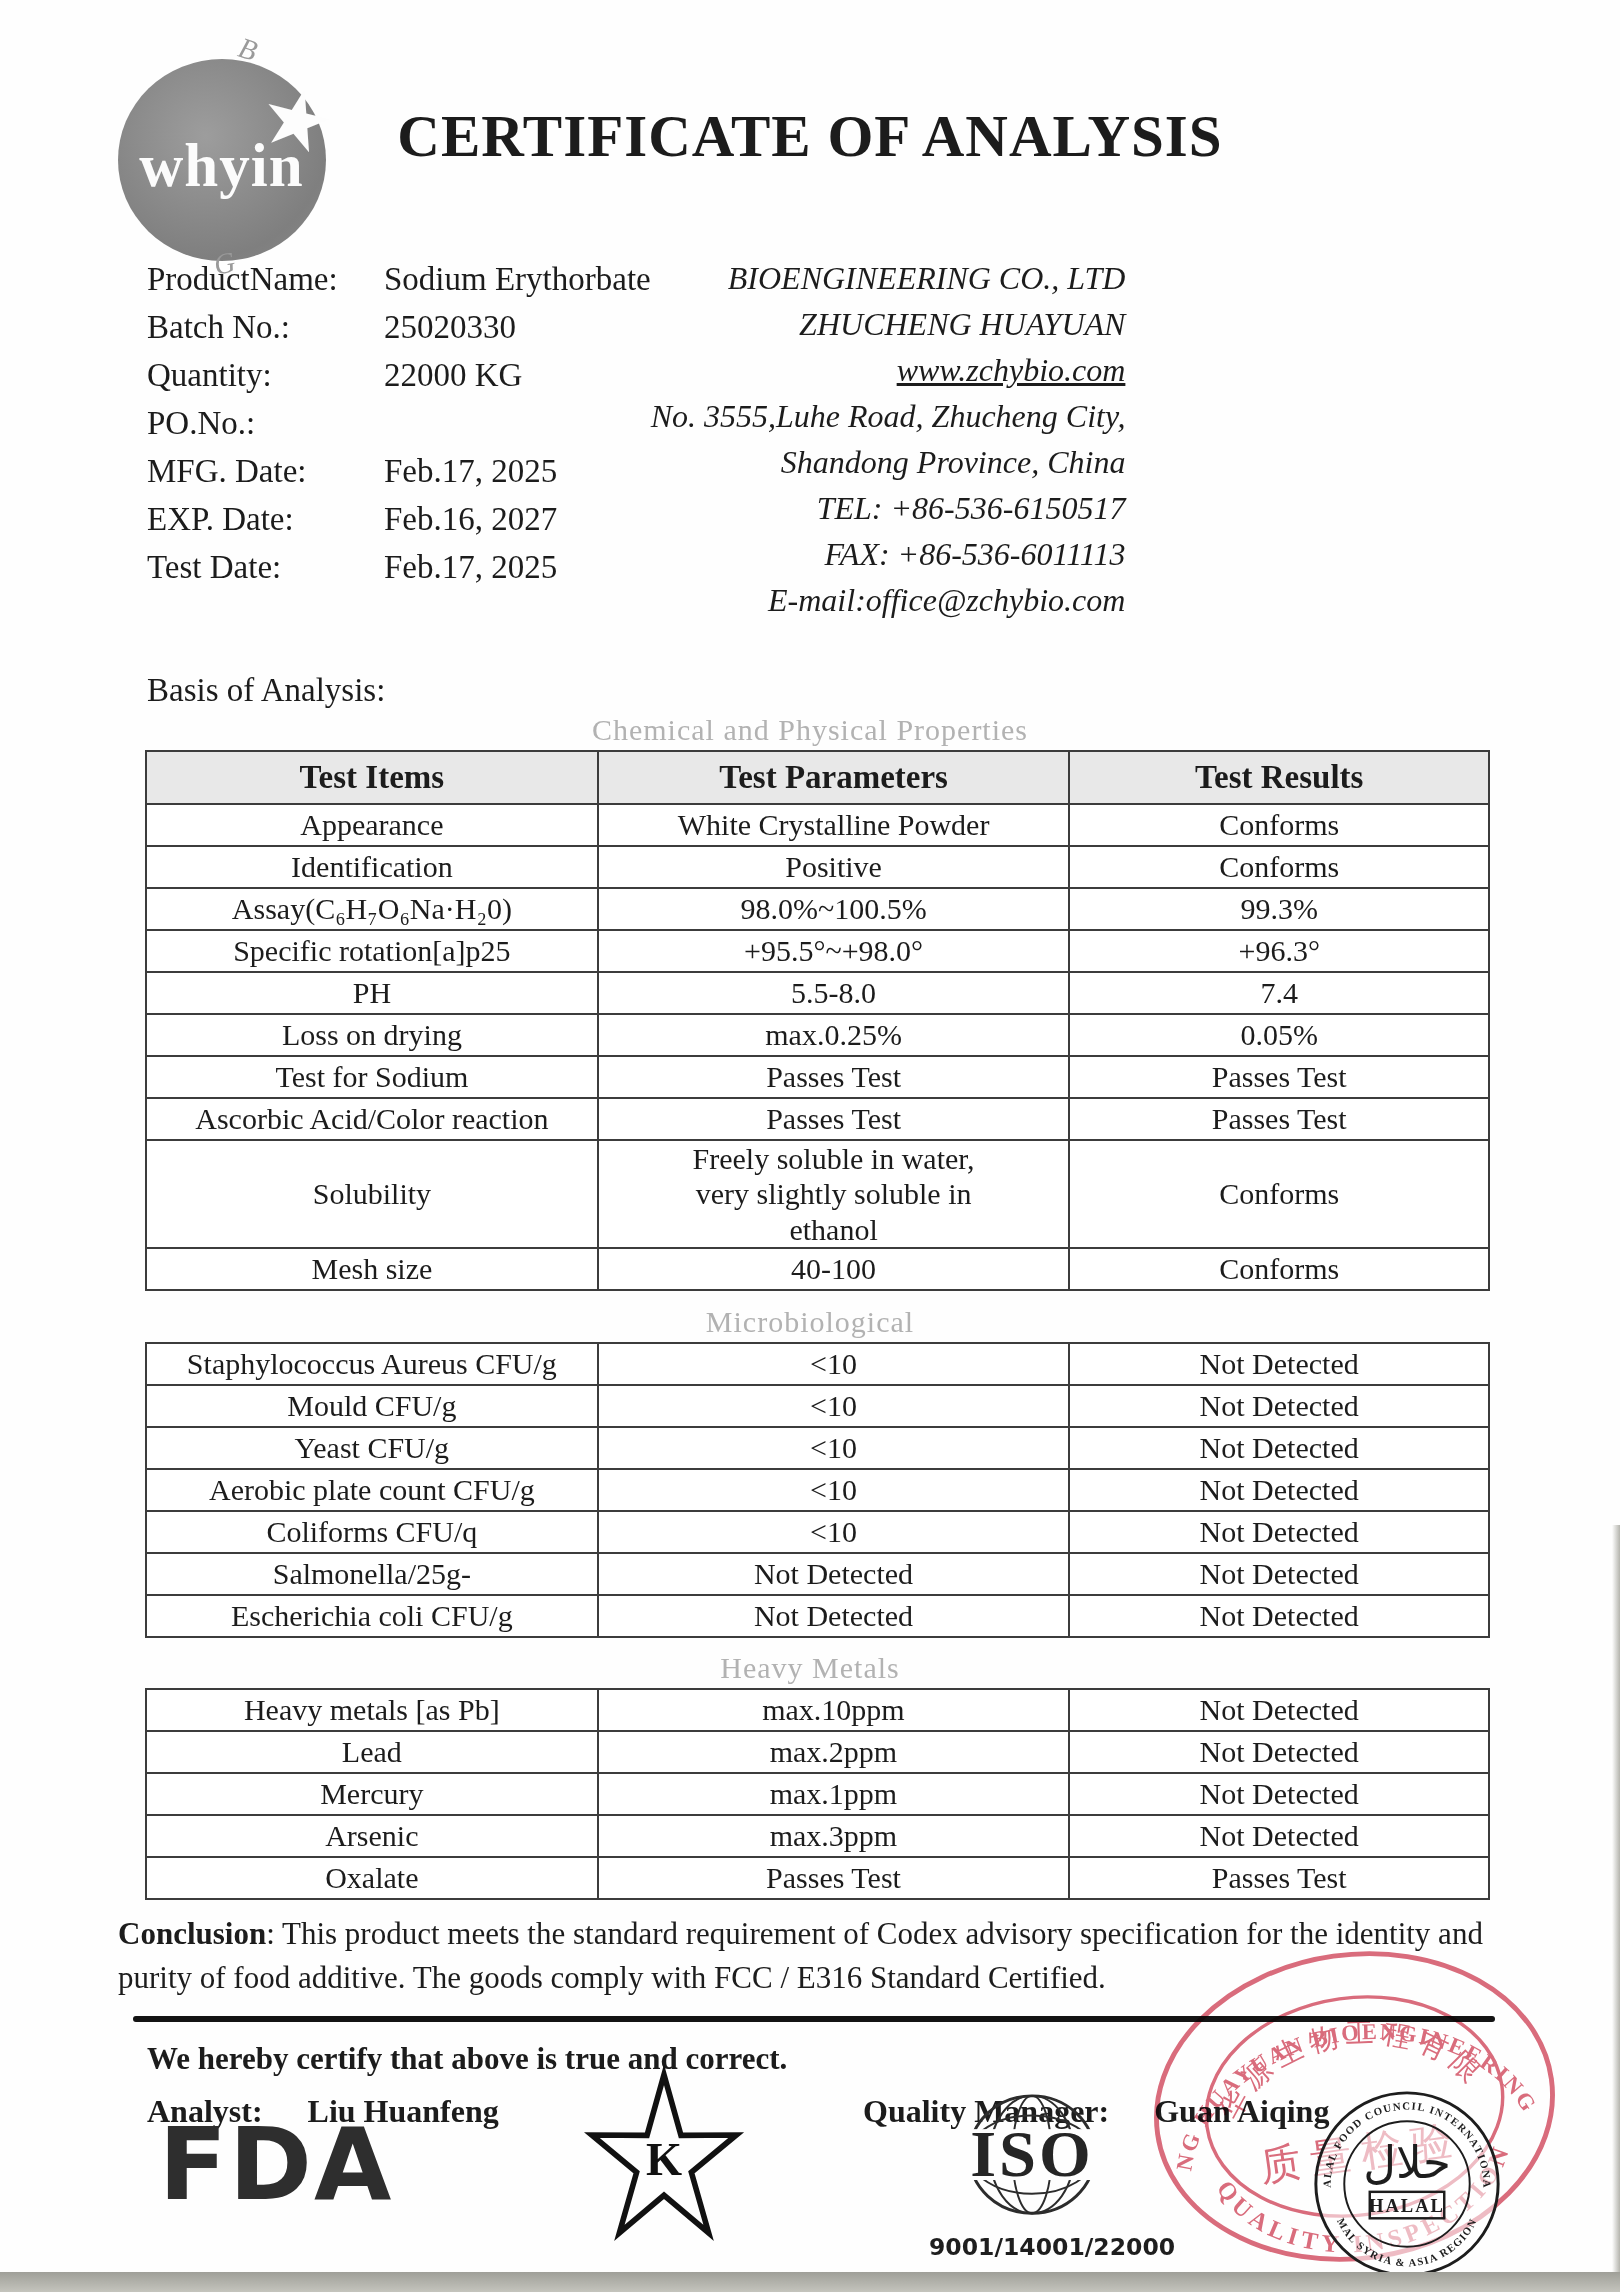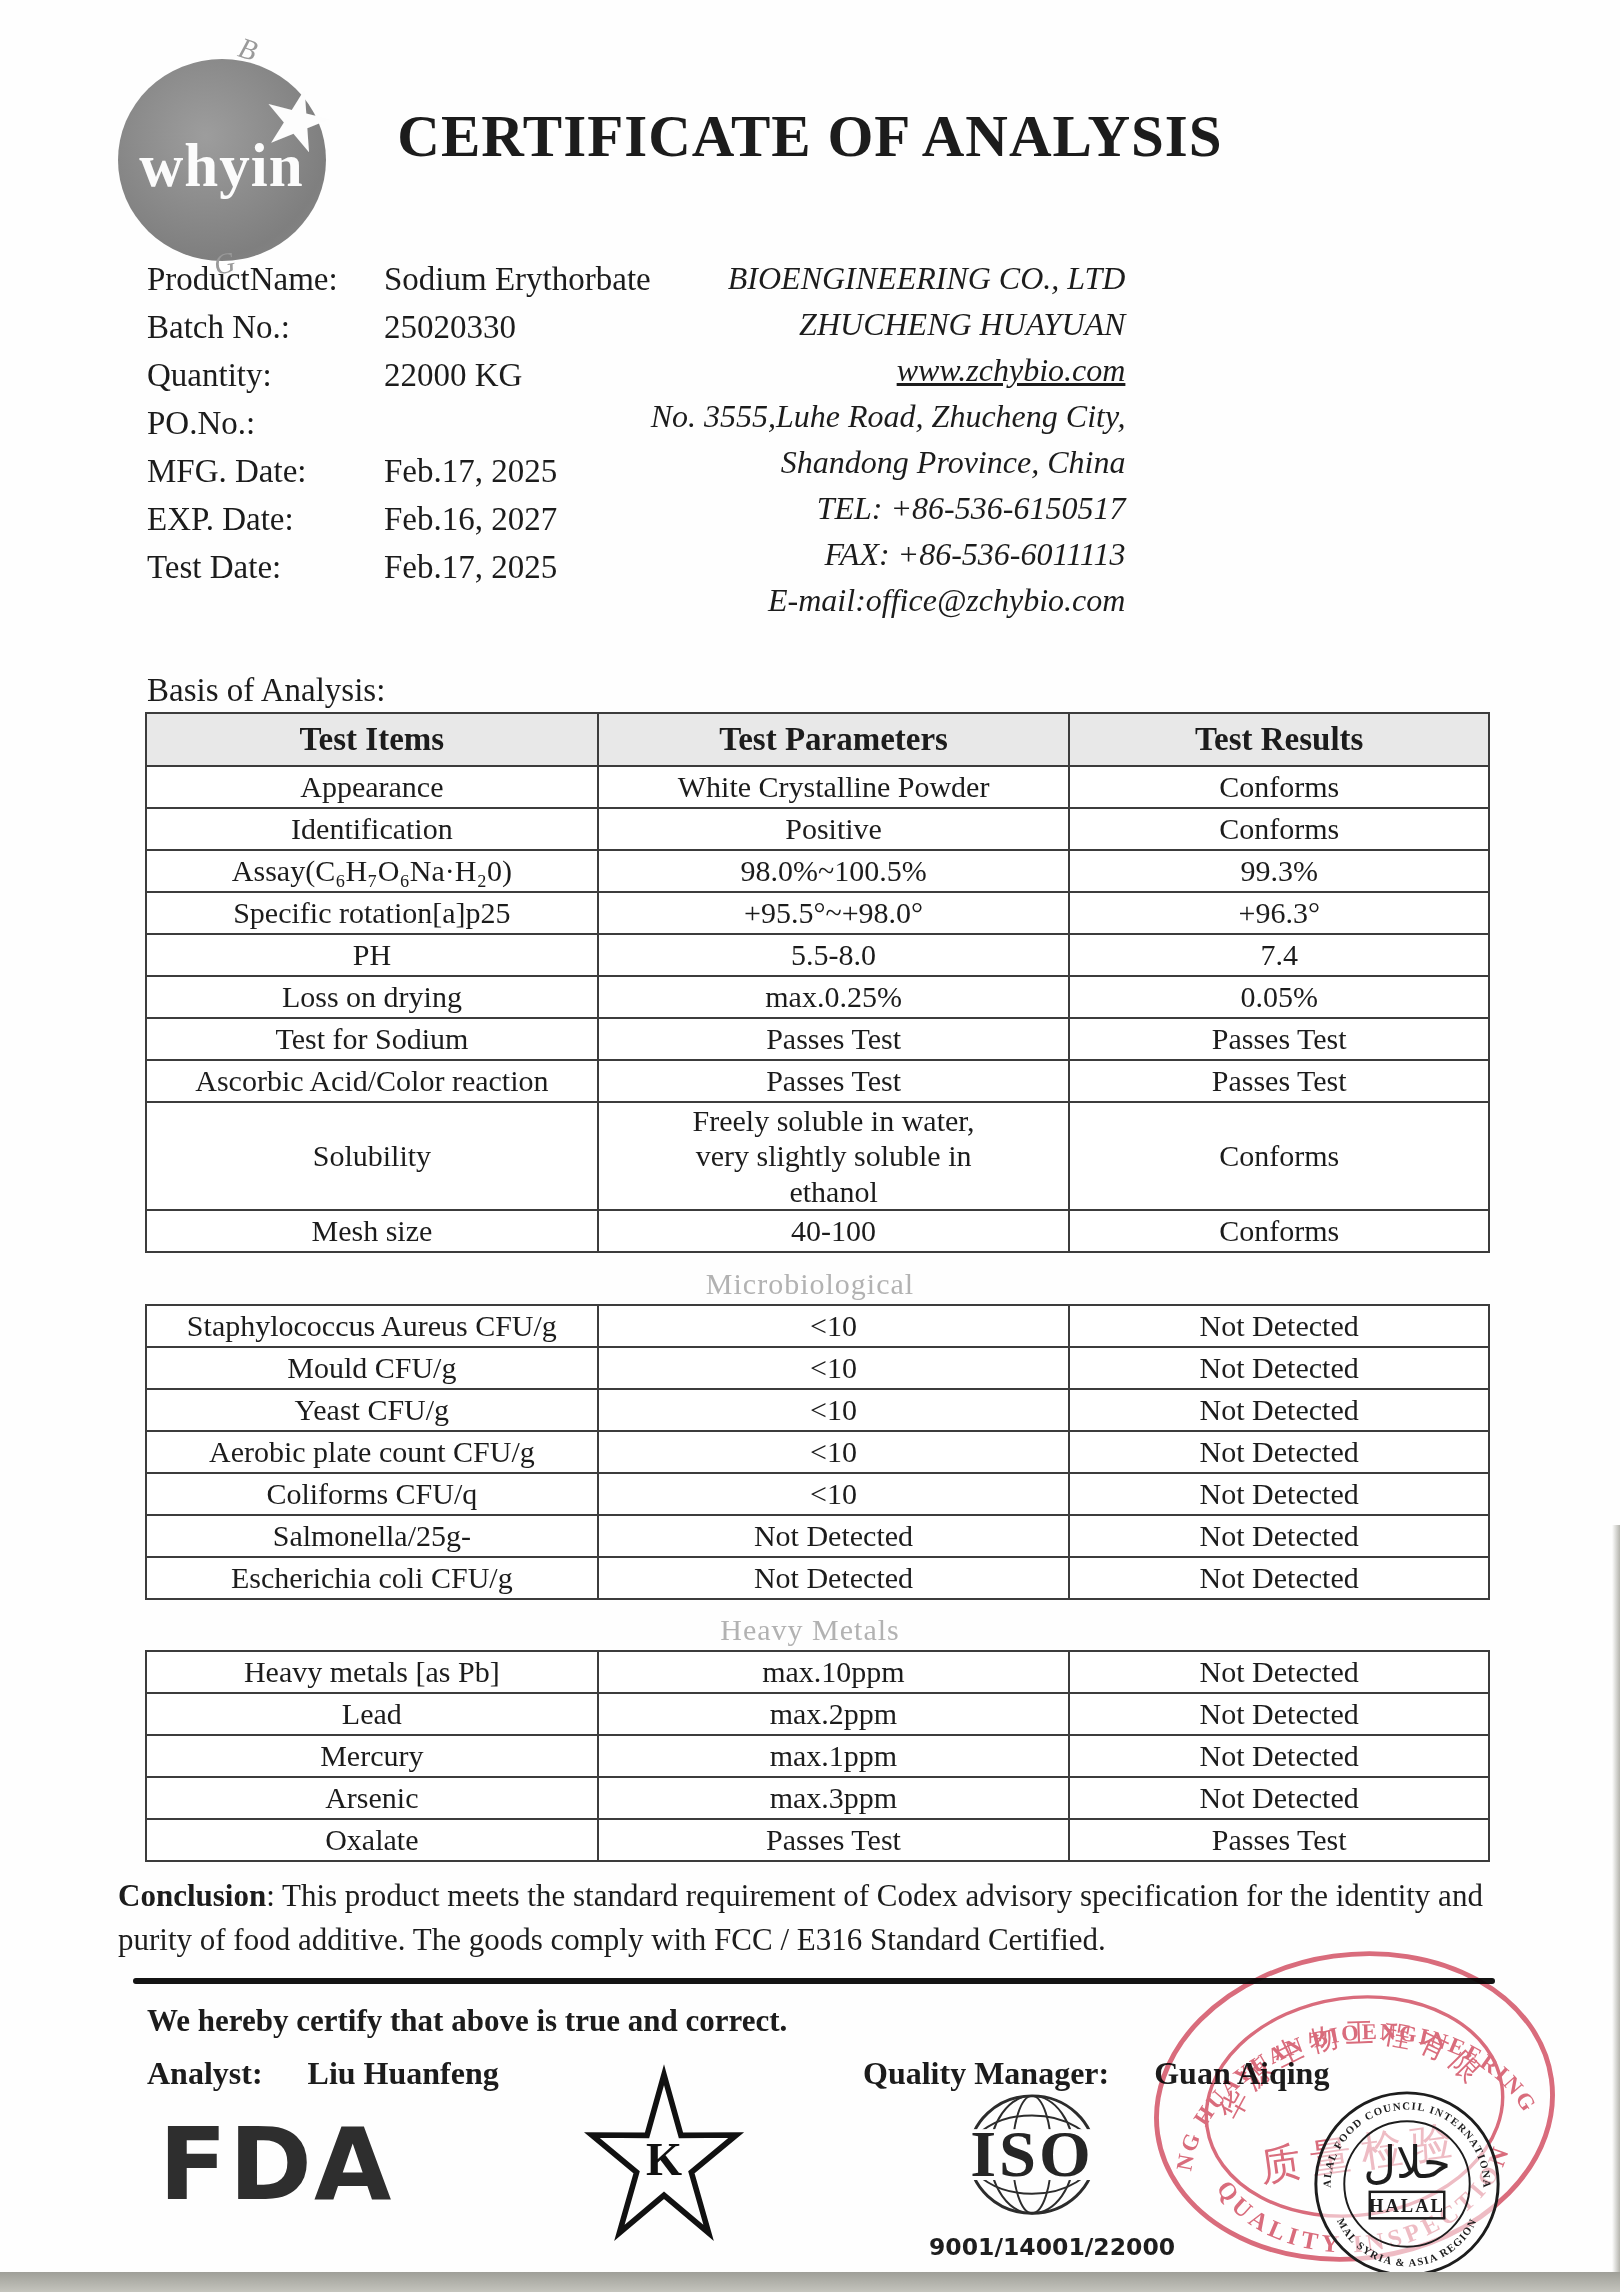--- a/index.html
+++ b/index.html
@@ -115,20 +115,21 @@
       <div>No. 3555,Luhe Road, Zhucheng City,</div>
       <div>Shandong Province, China</div>
       <div>TEL: +86-536-6150517</div>
       <div>FAX: +86-536-6011113</div>
       <div>E-mail:office@zchybio.com</div>
     </div>
   </div>
 
   <div class="basis">Basis of Analysis:</div>
 
+  <div class="section-label chem-label">Chemical and Physical Properties</div>
   <table class="coa">
     <colgroup>
         <col style="width:452px">
         <col style="width:472px">
         <col style="width:420px">
       </colgroup>
     <tbody>
         <tr>
       <th>Test Items</th>
       <th>Test Parameters</th>

